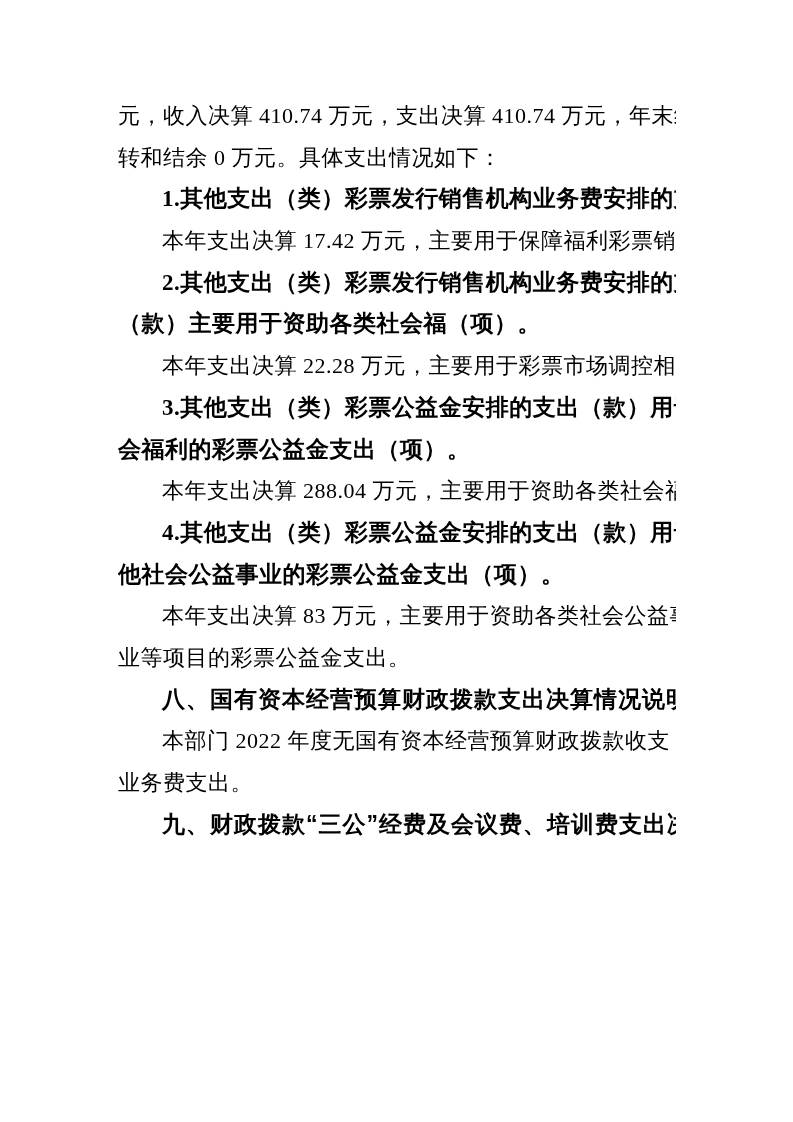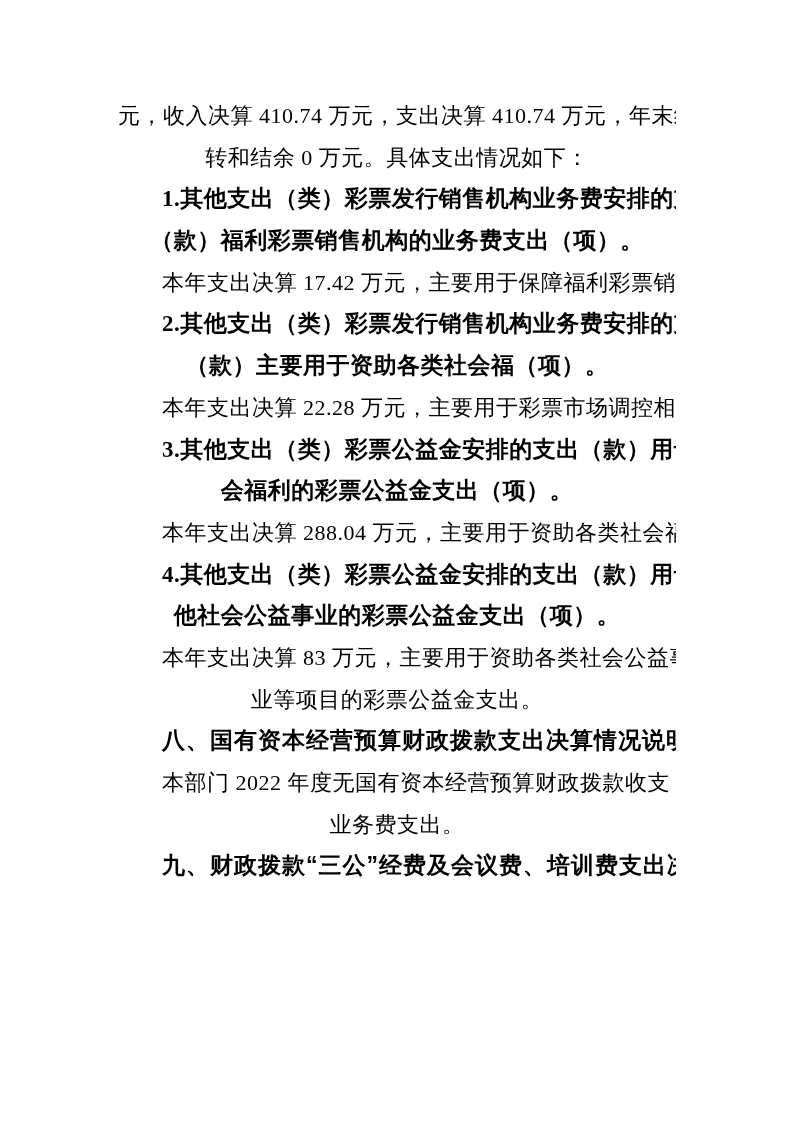--- a/index.html
+++ b/index.html
@@ -25,21 +25,21 @@
     left: 118px;
     top: 95px;
     width: 558px;
     overflow: hidden;
   }
   .ln {
     height: 41.7px;
     line-height: 41.7px;
     font-size: 22px;
     white-space: nowrap;
-    text-align: center;
+    text-align: left;
     letter-spacing: 0.5px;
   }
   
   .j {
     text-align: justify;
     text-align-last: justify;
   }
   
   .ind {
     padding-left: 44px;
@@ -63,21 +63,20 @@
 <div class="page">
   <div class="content">
 
     <div>
       <div class="ln j">元，收入决算 410.74 万元，支出决算 410.74 万元，年末结</div>
       <div class="ln">转和结余 0 万元。具体支出情况如下：</div>
     </div>
 
     <div>
       <div class="ln bold ind j">1.其他支出（类）彩票发行销售机构业务费安排的支出</div>
-      <div class="ln bold">（款）福利彩票销售机构的业务费支出（项）。</div>
     </div>
 
     <div>
       <div class="ln ind j">本年支出决算 17.42 万元，主要用于保障福利彩票销售</div>
     </div>
 
     <div>
       <div class="ln bold ind j">2.其他支出（类）彩票发行销售机构业务费安排的支出</div>
       <div class="ln bold">（款）主要用于资助各类社会福（项）。</div>
     </div>

